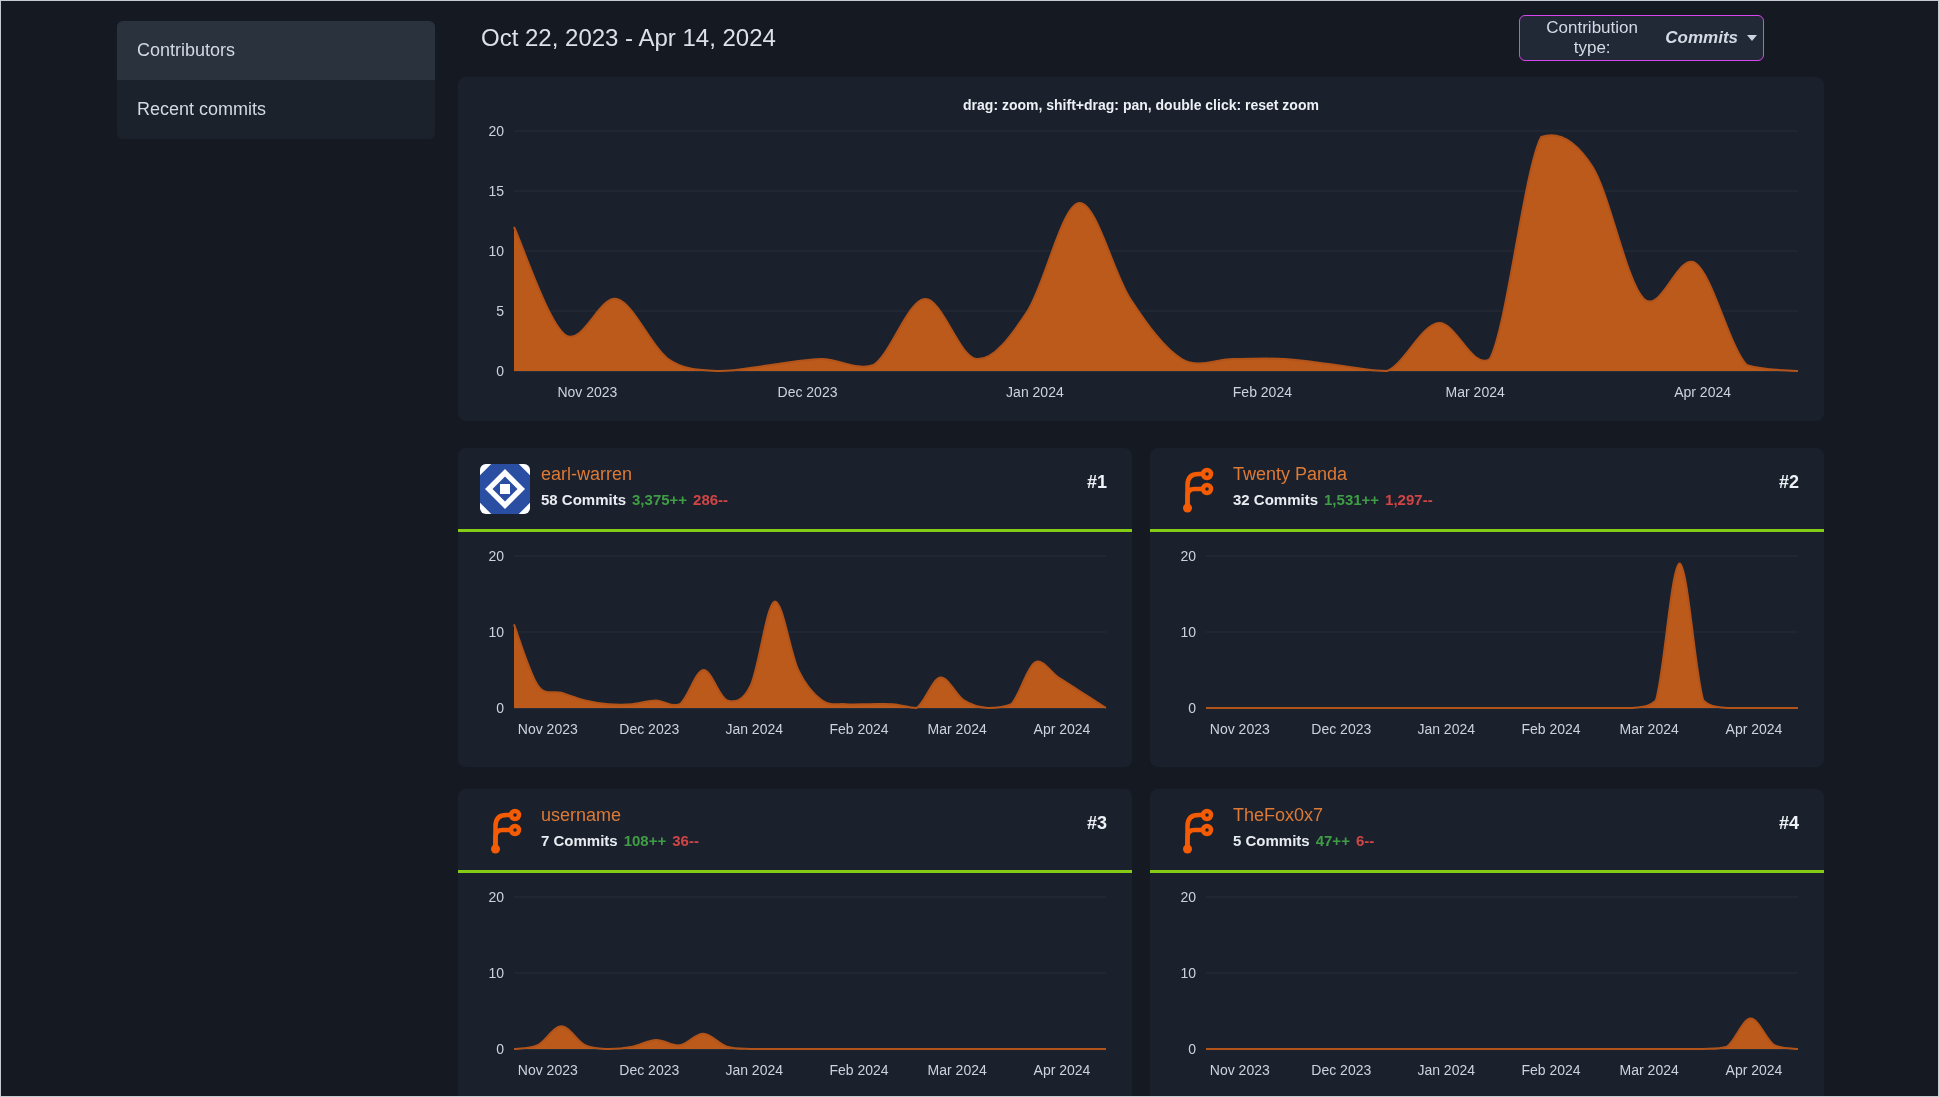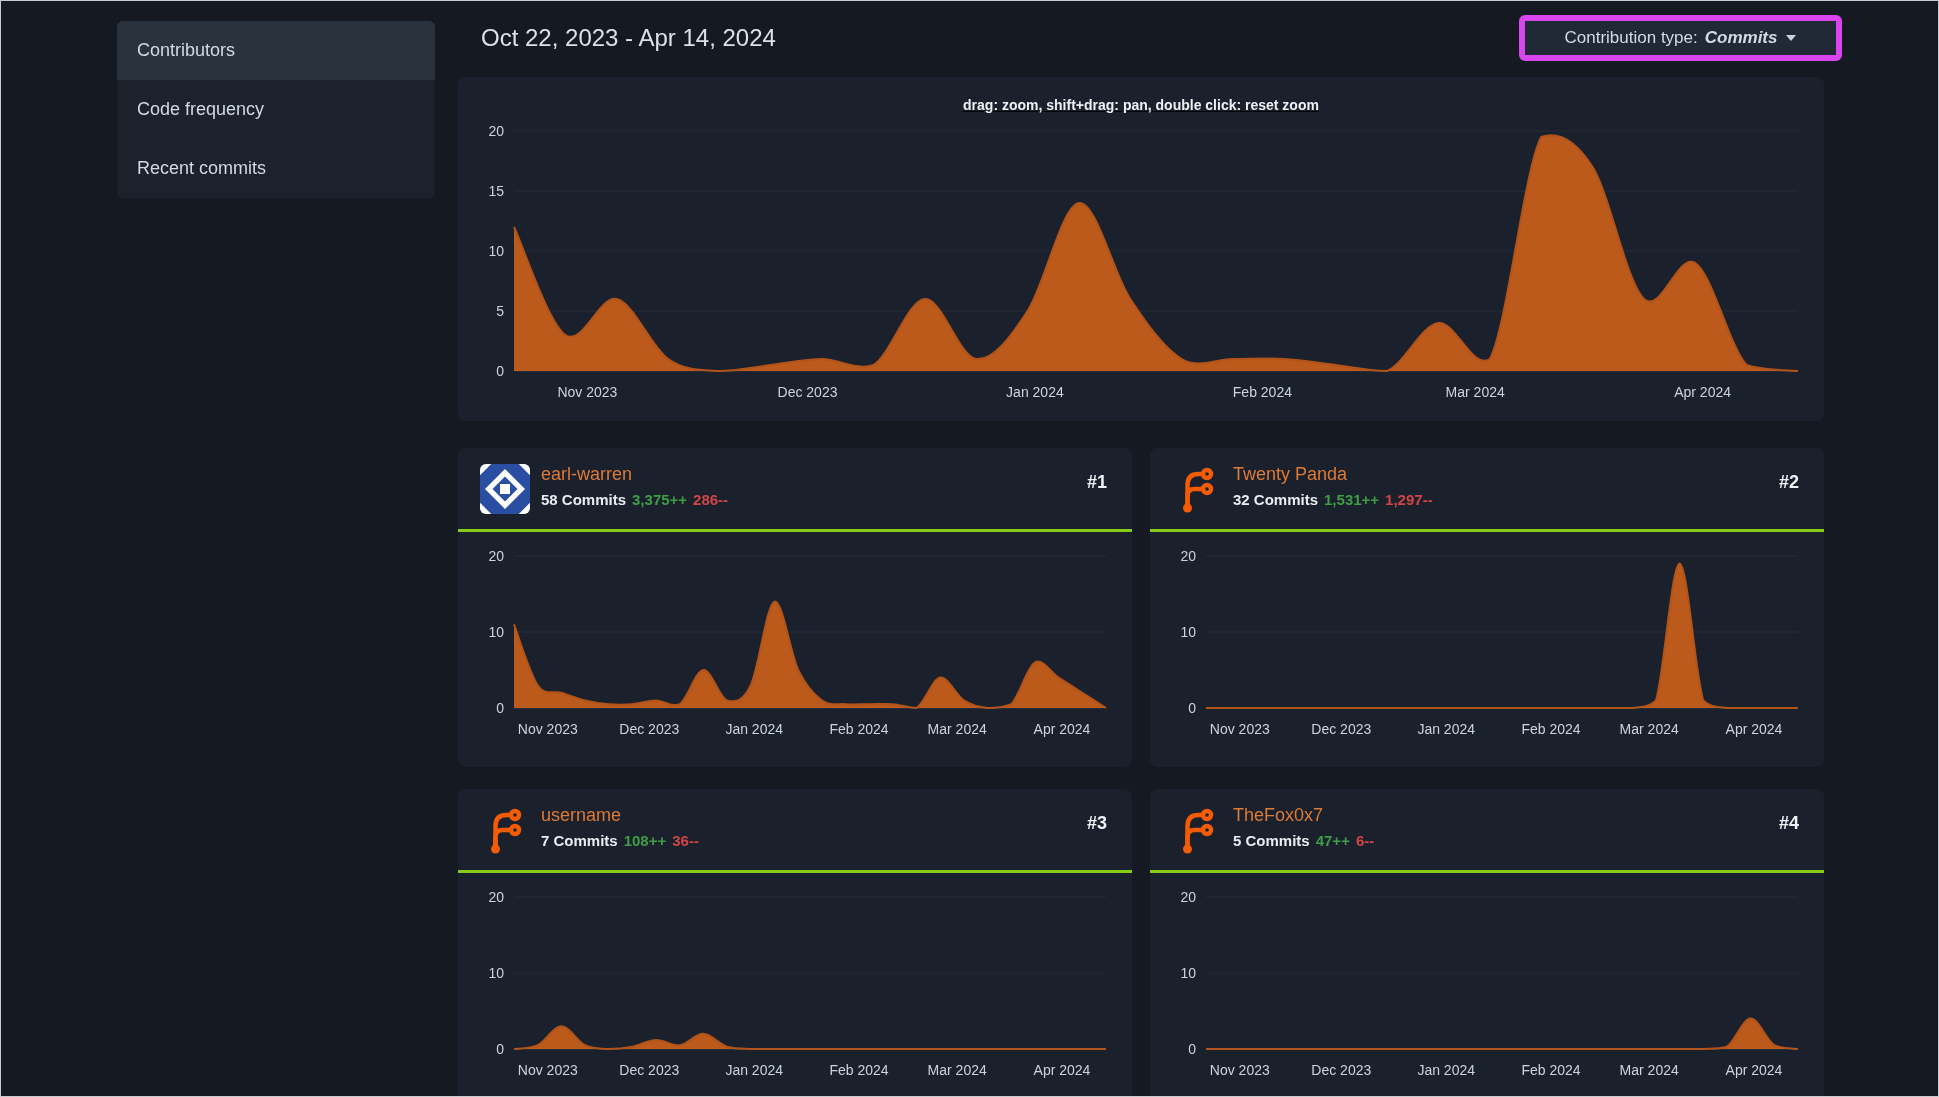--- a/index.html
+++ b/index.html
@@ -11,30 +11,30 @@
   .frame{position:absolute;inset:0;border:1px solid #c6cbd1;pointer-events:none;z-index:50;}
 
   
   .sidebar{position:absolute;left:117px;top:21px;width:318px;background:#1c222c;border-radius:6px;overflow:hidden;}
   .sidebar-item{height:59px;line-height:59px;padding-left:20px;font-size:18px;color:#d2d9e2;cursor:pointer;}
   .sidebar-item.active{background:#2a323e;}
 
   
   .page-title{position:absolute;left:481px;top:24px;font-size:24px;font-weight:400;color:#dbe1e9;margin:0;}
   .contrib-btn{
-    position:absolute;left:1519px;top:15px;width:323px;height:46px;
-    background:#212936;border:6px solid #d946ef;border-radius:6px;
+    position:absolute;left:1519px;top:15px;width:245px;height:46px;
+    background:#212936;border:1px solid #d946ef;border-radius:6px;
     color:#d3dae4;font-size:17px;font-family:"Liberation Sans",sans-serif;
     display:flex;align-items:center;justify-content:center;gap:7px;cursor:pointer;
   }
   .contrib-btn .bold{font-weight:bold;font-style:italic;}
   .caret{width:0;height:0;border-left:5px solid transparent;border-right:5px solid transparent;border-top:6px solid #cbd3dd;margin-left:2px;}
 
   
-  .panel{position:absolute;background:#1b212c;border-radius:8px;text-decoration:underline;}
+  .panel{position:absolute;background:#1b212c;border-radius:8px;}
   #main-panel{left:458px;top:77px;width:1366px;height:344px;}
   .chart-hint{text-align:center;padding-top:20px;font-size:14px;font-weight:bold;color:#edf1f6;}
   #main-chart{position:absolute;left:8px;top:42px;width:1350px;height:296px;}
 
   .card{width:674px;height:319px;}
   #card1{left:458px;top:448px;}
   #card2{left:1150px;top:448px;}
   #card3{left:458px;top:789px;}
   #card4{left:1150px;top:789px;}
 
@@ -50,21 +50,20 @@
 
   .chart svg text{font-family:"Liberation Sans",sans-serif;font-size:14px;fill:#ccd3dc;}
 </style>
 </head>
 <body>
 
 <div class="frame"></div>
 
 <nav class="sidebar">
   <div class="sidebar-item active">Contributors</div>
-  <div class="sidebar-item">Code frequency</div>
   <div class="sidebar-item">Recent commits</div>
 </nav>
 
 <h1 class="page-title">Oct 22, 2023 - Apr 14, 2024</h1>
 
 <button class="contrib-btn">
   <span>Contribution type:</span>
   <span class="bold">Commits</span>
   <span class="caret"></span>
 </button>

